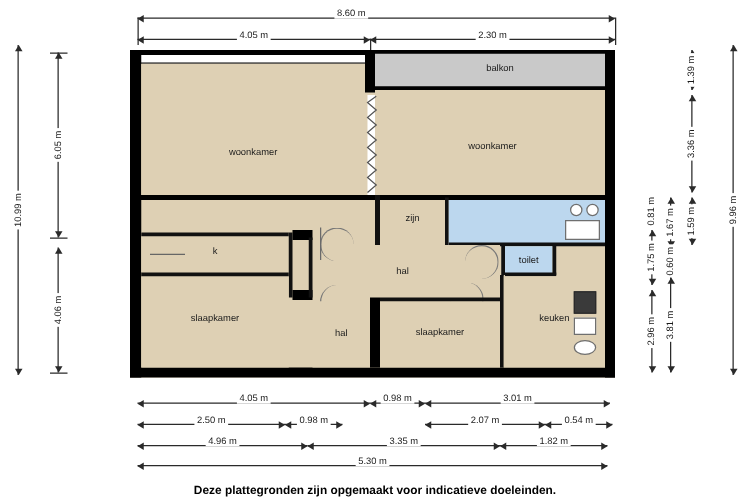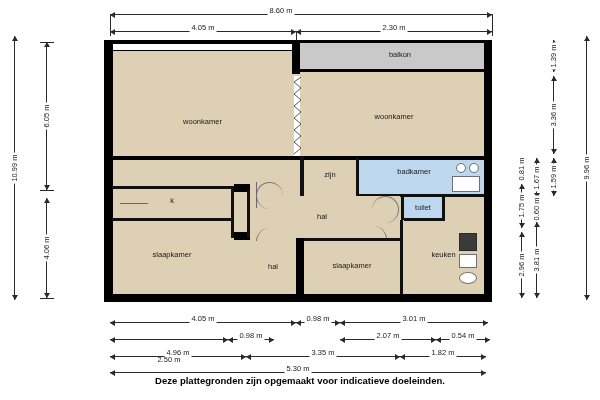--- a/index.html
+++ b/index.html
@@ -66,21 +66,21 @@
     padding:0 2px;
     white-space:nowrap;
   }
   .dim-label-v{
     transform-origin:center center;
     transform:rotate(-90deg);
   }
 
   
   #footer{
-    position:absolute;left:0;right:0;bottom:13px;
+    position:absolute;left:0;right:0;bottom:1px;
     text-align:center;
     font-size:9.5px;
     font-weight:bold;
     line-height:12px;
     color:#000;
   }
 
   
   .fix{position:absolute;border:1px solid #6f6f6f;background:#ffffff;}
   .fix-round{border-radius:50%;}
@@ -143,21 +143,21 @@
   <div class="dim-label dim-label-v" style="left:536px;top:260px;transform:translate(-50%,-50%) rotate(-90deg);">3.81 m</div>
 
   <div class="dim-h" style="left:110px;top:322px;width:186px;"></div>
   <div class="dim-label" style="left:203px;top:314px;transform:translateX(-50%);">4.05 m</div>
   <div class="dim-h" style="left:296px;top:322px;width:44px;"></div>
   <div class="dim-label" style="left:318px;top:314px;transform:translateX(-50%);">0.98 m</div>
   <div class="dim-h" style="left:340px;top:322px;width:148px;"></div>
   <div class="dim-label" style="left:414px;top:314px;transform:translateX(-50%);">3.01 m</div>
 
   <div class="dim-h" style="left:110px;top:339px;width:118px;"></div>
-  <div class="dim-label" style="left:169px;top:331px;transform:translateX(-50%);margin-top:24px;">2.50 m</div>
+  <div class="dim-label" style="left:169px;top:331px;transform:translateX(-50%);">2.50 m</div>
   <div class="dim-h" style="left:228px;top:339px;width:46px;"></div>
   <div class="dim-label" style="left:251px;top:331px;transform:translateX(-50%);">0.98 m</div>
   <div class="dim-h" style="left:340px;top:339px;width:96px;"></div>
   <div class="dim-label" style="left:388px;top:331px;transform:translateX(-50%);">2.07 m</div>
   <div class="dim-h" style="left:436px;top:339px;width:54px;"></div>
   <div class="dim-label" style="left:463px;top:331px;transform:translateX(-50%);">0.54 m</div>
 
   <div class="dim-h" style="left:110px;top:356px;width:136px;"></div>
   <div class="dim-label" style="left:178px;top:348px;transform:translateX(-50%);">4.96 m</div>
   <div class="dim-h" style="left:246px;top:356px;width:154px;"></div>
@@ -195,21 +195,20 @@
   </svg>
 
   <div class="abs wall" style="left:104px;top:156px;width:388px;height:4px;"></div>
 
   <div class="abs room" style="left:304px;top:160px;width:52px;height:34px;"></div>
   <div class="room-label" style="left:304px;top:170px;width:52px;">zijn</div>
   <div class="abs wall-thin" style="left:300px;top:156px;width:4px;height:40px;"></div>
   <div class="abs wall-thin" style="left:356px;top:158px;width:3px;height:38px;"></div>
 
   <div class="abs room-wet" style="left:359px;top:160px;width:125px;height:36px;"></div>
-  <div class="room-label" style="left:359px;top:167px;width:110px;">badkamer</div>
   <div class="fix" style="left:452px;top:176px;width:26px;height:14px;"></div>
   <div class="fix fix-round" style="left:456px;top:163px;width:8px;height:8px;"></div>
   <div class="fix fix-round" style="left:469px;top:163px;width:8px;height:8px;"></div>
   <div class="abs wall-thin" style="left:359px;top:194px;width:125px;height:3px;"></div>
 
   <div class="abs room-wet" style="left:404px;top:197px;width:38px;height:22px;"></div>
   <div class="room-label" style="left:404px;top:203px;width:38px;">toilet</div>
   <div class="abs wall-thin" style="left:401px;top:196px;width:3px;height:24px;"></div>
   <div class="abs wall-thin" style="left:442px;top:196px;width:3px;height:24px;"></div>
   <div class="abs wall-thin" style="left:404px;top:218px;width:41px;height:3px;"></div>

